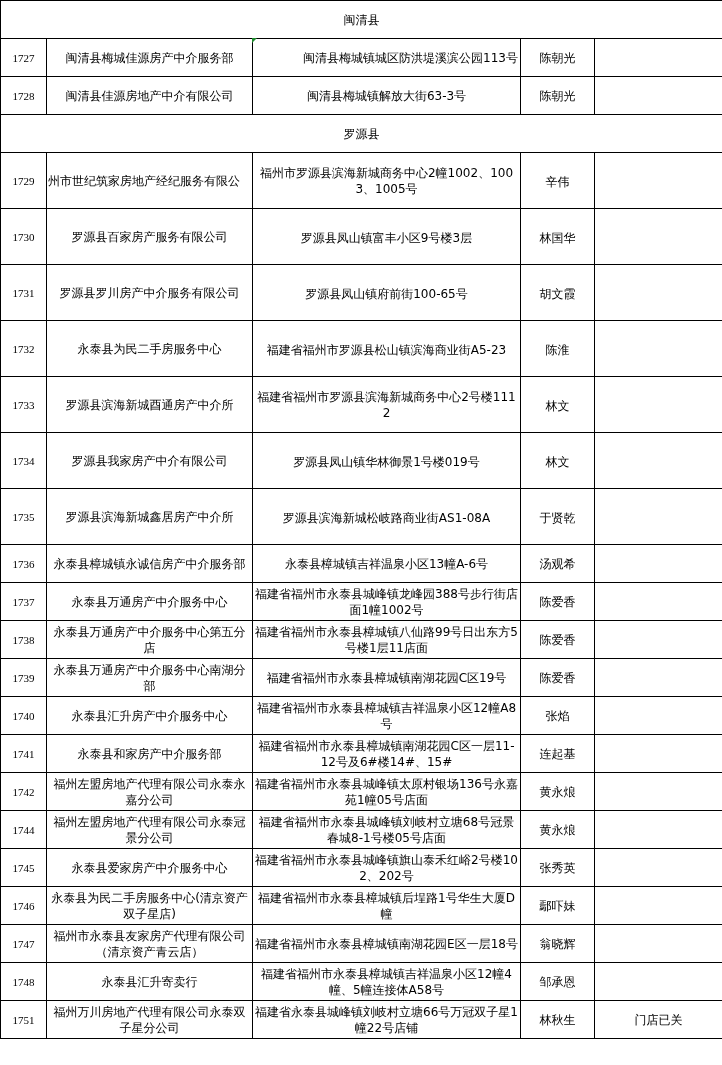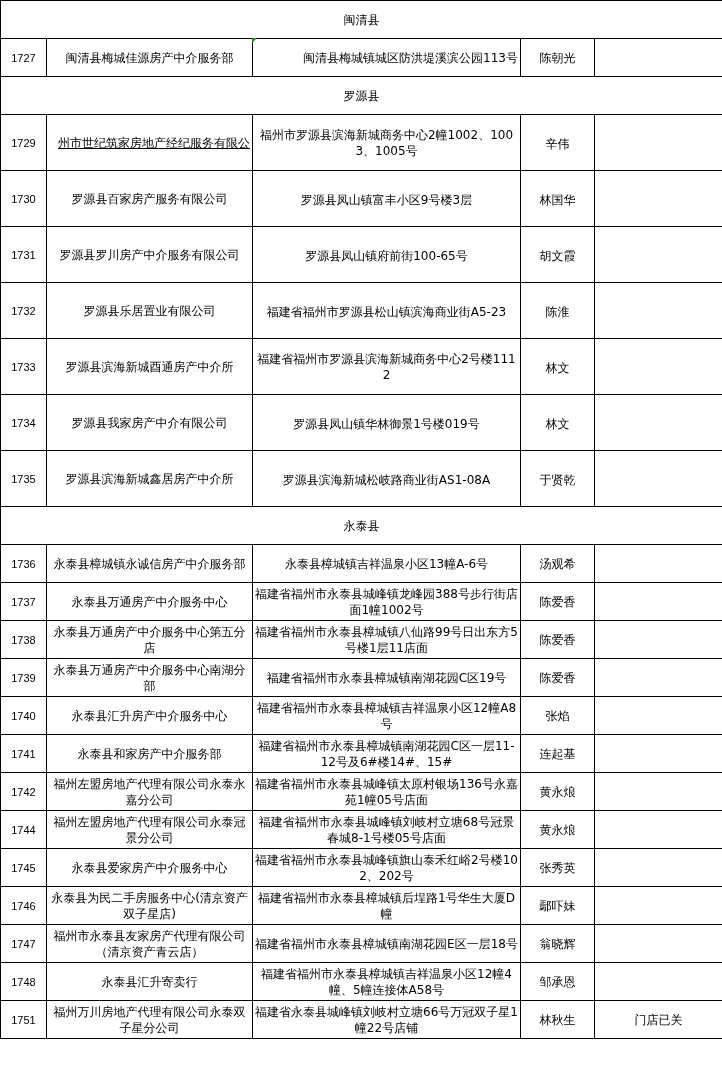--- a/index.html
+++ b/index.html
@@ -1,23 +1,23 @@
 <!DOCTYPE html>
 <html><head>
 <meta charset="utf-8">
 <style>
   html, body { margin:0; padding:0; background:#ffffff; }
   body { width:722px; height:1065px; overflow:hidden; font-family:"DejaVu Sans", sans-serif; color:#000; }
   table { border-collapse:collapse; table-layout:fixed; width:722px; }
   td { border:1px solid #000; font-size:12px; line-height:16px; padding:0 2px; text-align:center; vertical-align:middle; overflow:hidden; white-space:normal; word-break:break-all; }
   tr.sec td { height:37px;text-align:center; }
   tr.row td { height:37px; }
-  td.num { font-family:Liberation Sans, sans-serif; font-size:11px; }
+  td.num { font-family:Liberation Serif, serif; font-size:11px; }
   td.va-bottom { vertical-align:bottom; padding-bottom:18px; }
-  td.nowrap { white-space:nowrap; text-align:right; padding-left:8px;text-decoration:underline; }
+  td.nowrap { white-space:nowrap; text-align:left; padding-left:1px; }
   td.left { text-align:right; }
   .green-mark { position:absolute; left:252px; top:38px; width:0; height:0; border-top:5px solid #1f8a2e; border-right:5px solid transparent; }
 </style>
 </head>
 <body>
 
 <div class="green-mark"></div>
 
 <table>
   <colgroup>
@@ -29,20 +29,27 @@
   </colgroup>
   <tbody>
 
     <tr class="sec">
         <td colspan="5">闽清县</td>
       </tr>
     <tr class="row">
       <td class="num">1727</td>
       <td>闽清县梅城佳源房产中介服务部</td>
       <td class="left">闽清县梅城镇城区防洪堤溪滨公园113号</td>
+      <td>陈朝光</td>
+      <td></td>
+    </tr>
+    <tr class="row">
+      <td class="num">1728</td>
+      <td>闽清县佳源房地产中介有限公司</td>
+      <td>闽清县梅城镇解放大街63-3号</td>
       <td>陈朝光</td>
       <td></td>
     </tr>
 
     <tr class="sec">
         <td colspan="5">罗源县</td>
       </tr>
     <tr class="row">
       <td class="num">1729</td>
       <td class="nowrap">州市世纪筑家房地产经纪服务有限公</td>
@@ -59,21 +66,21 @@
     </tr>
     <tr class="row">
       <td class="num">1731</td>
       <td>罗源县罗川房产中介服务有限公司</td>
       <td class="va-bottom">罗源县凤山镇府前街100-65号</td>
       <td class="va-bottom">胡文霞</td>
       <td></td>
     </tr>
     <tr class="row">
       <td class="num">1732</td>
-      <td>罗源县乐居置业有限公司</td>
+      <td>永泰县为民二手房服务中心</td>
       <td class="va-bottom">福建省福州市罗源县松山镇滨海商业街A5-23</td>
       <td class="va-bottom">陈淮</td>
       <td></td>
     </tr>
     <tr class="row">
       <td class="num">1733</td>
       <td>罗源县滨海新城酉通房产中介所</td>
       <td>福建省福州市罗源县滨海新城商务中心2号楼1112</td>
       <td class="va-bottom">林文</td>
       <td></td>
@@ -86,23 +93,20 @@
       <td></td>
     </tr>
     <tr class="row">
       <td class="num">1735</td>
       <td>罗源县滨海新城鑫居房产中介所</td>
       <td class="va-bottom">罗源县滨海新城松岐路商业街AS1-08A</td>
       <td class="va-bottom">于贤乾</td>
       <td></td>
     </tr>
 
-    <tr class="sec">
-        <td colspan="5">永泰县</td>
-      </tr>
     <tr class="row">
       <td class="num">1736</td>
       <td>永泰县樟城镇永诚信房产中介服务部</td>
       <td>永泰县樟城镇吉祥温泉小区13幢A-6号</td>
       <td>汤观希</td>
       <td></td>
     </tr>
     <tr class="row">
       <td class="num">1737</td>
       <td>永泰县万通房产中介服务中心</td>

